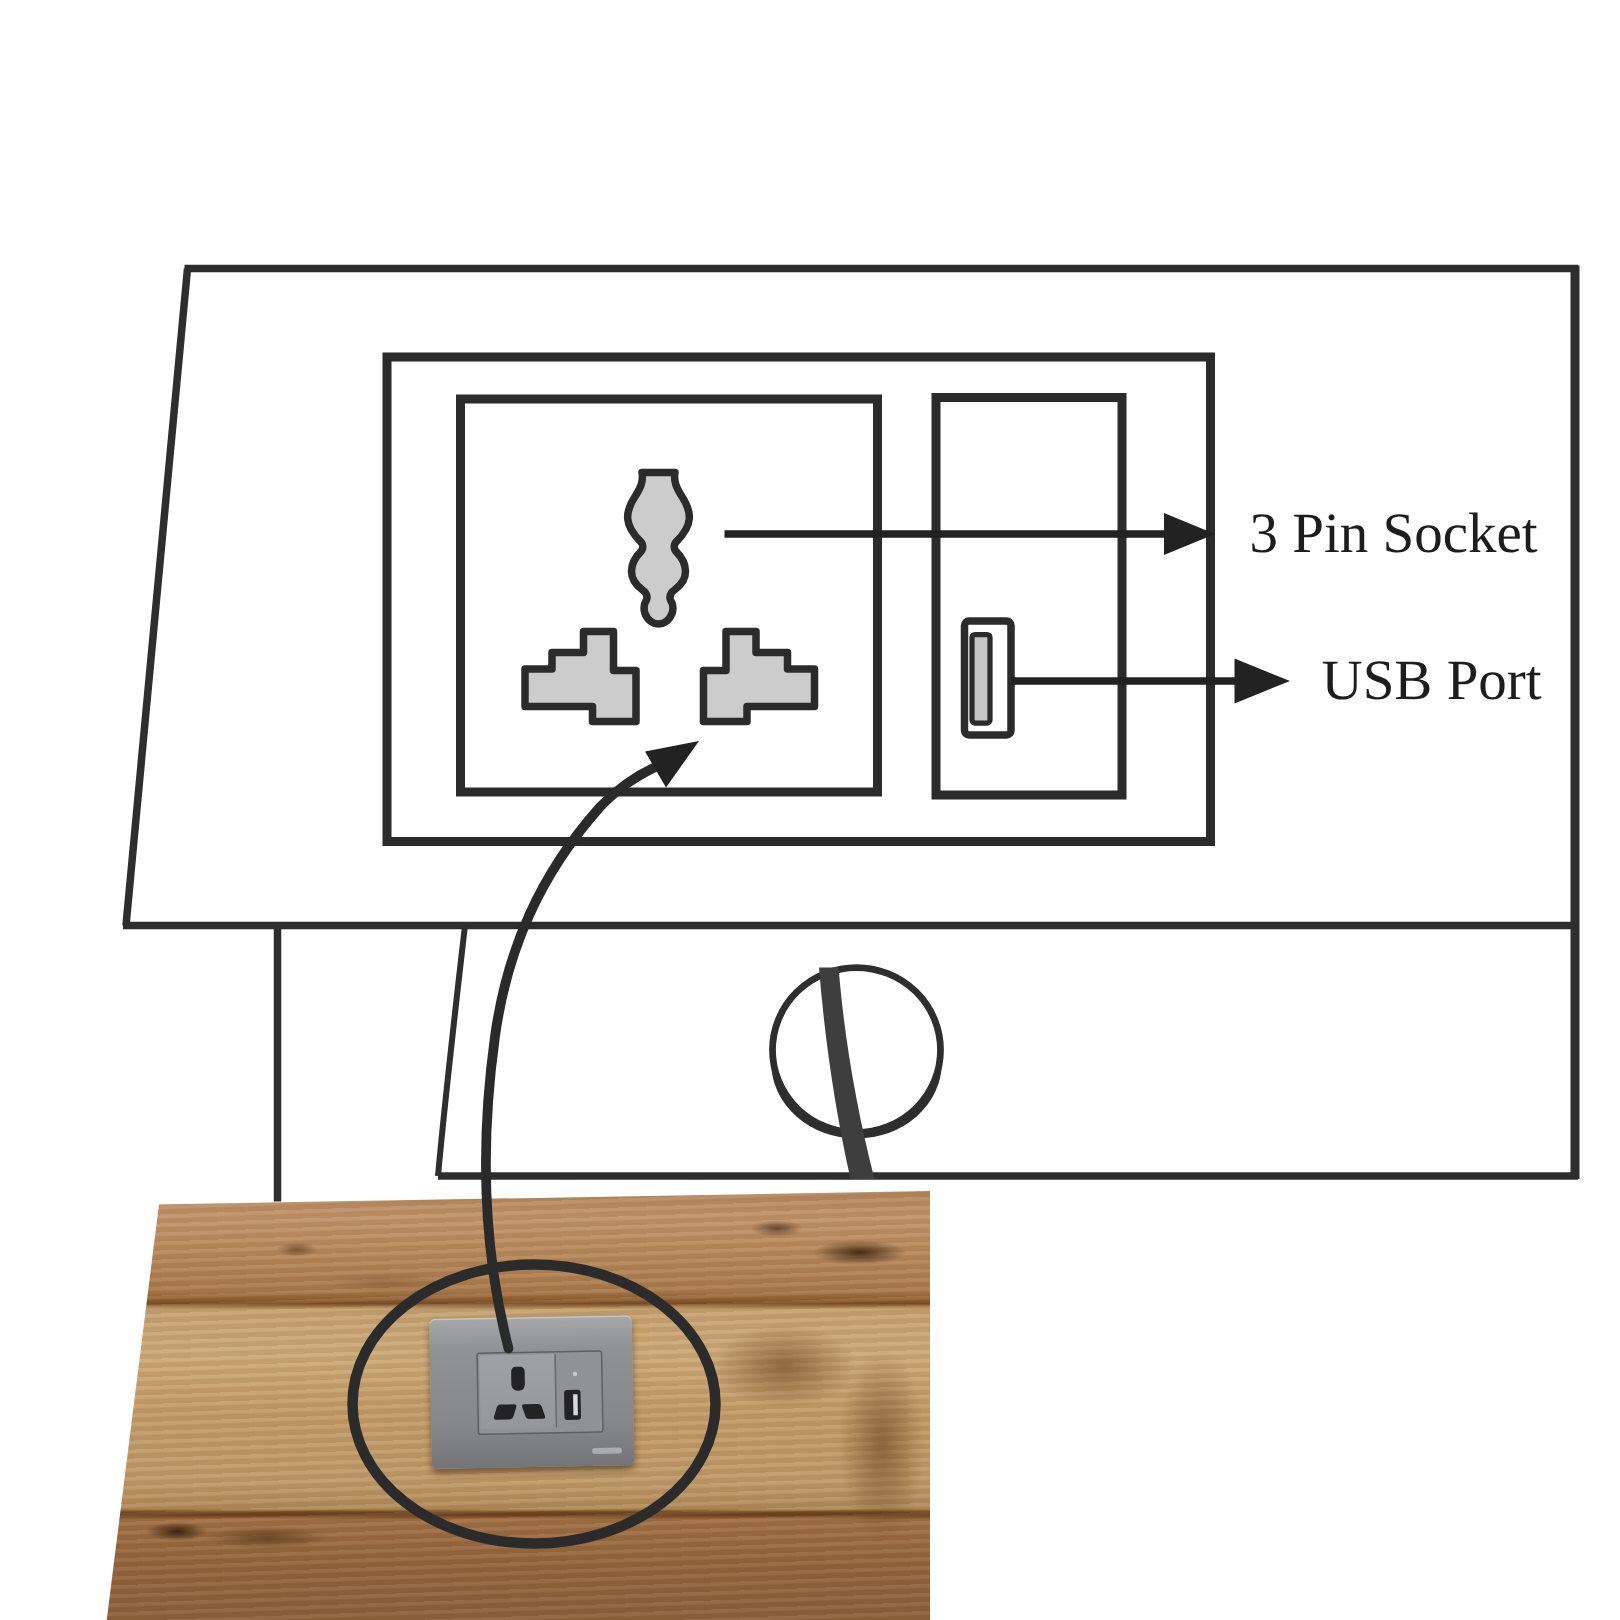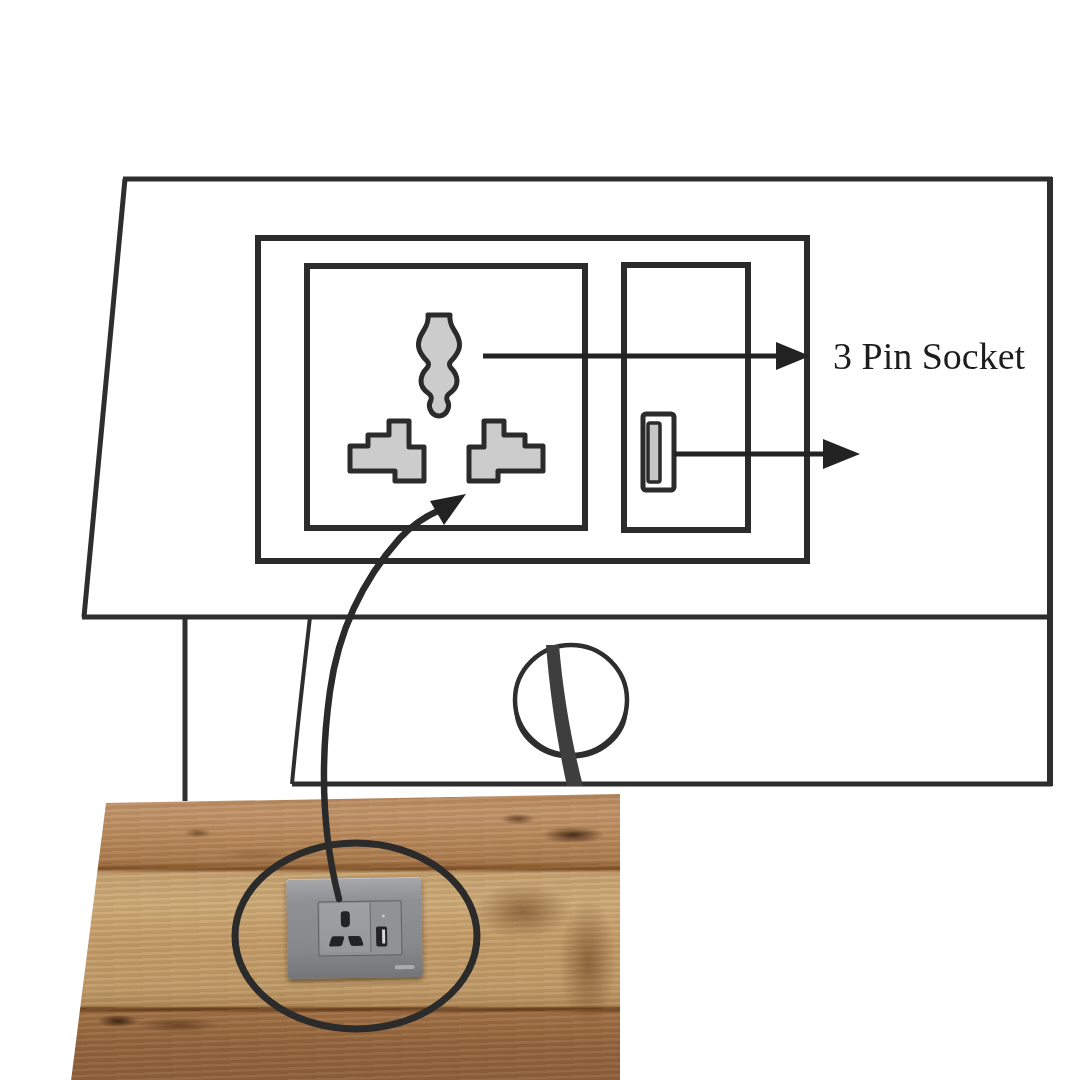--- a/index.html
+++ b/index.html
@@ -159,14 +159,15 @@
 
     <g>
       <path fill="none" stroke="#2a2a2a" stroke-width="6.5" stroke-linecap="round" d="M 339,876 C 322,810 320,740 330,668 C 338,610 360,560 400,515 C 414,500 428,492 442,486"></path>
       <polygon fill="#222222" points="466,471 444,502 430,478"></polygon>
     </g>
 
     <ellipse cx="356" cy="913" rx="121" ry="93" fill="none" stroke="#2b2b2b" stroke-width="7"></ellipse>
   </svg>
 
   <div class="callout-label label-socket">3 Pin Socket</div>
+  <div class="callout-label label-usb">USB Port</div>
 
 </div>
 
 </body></html>

